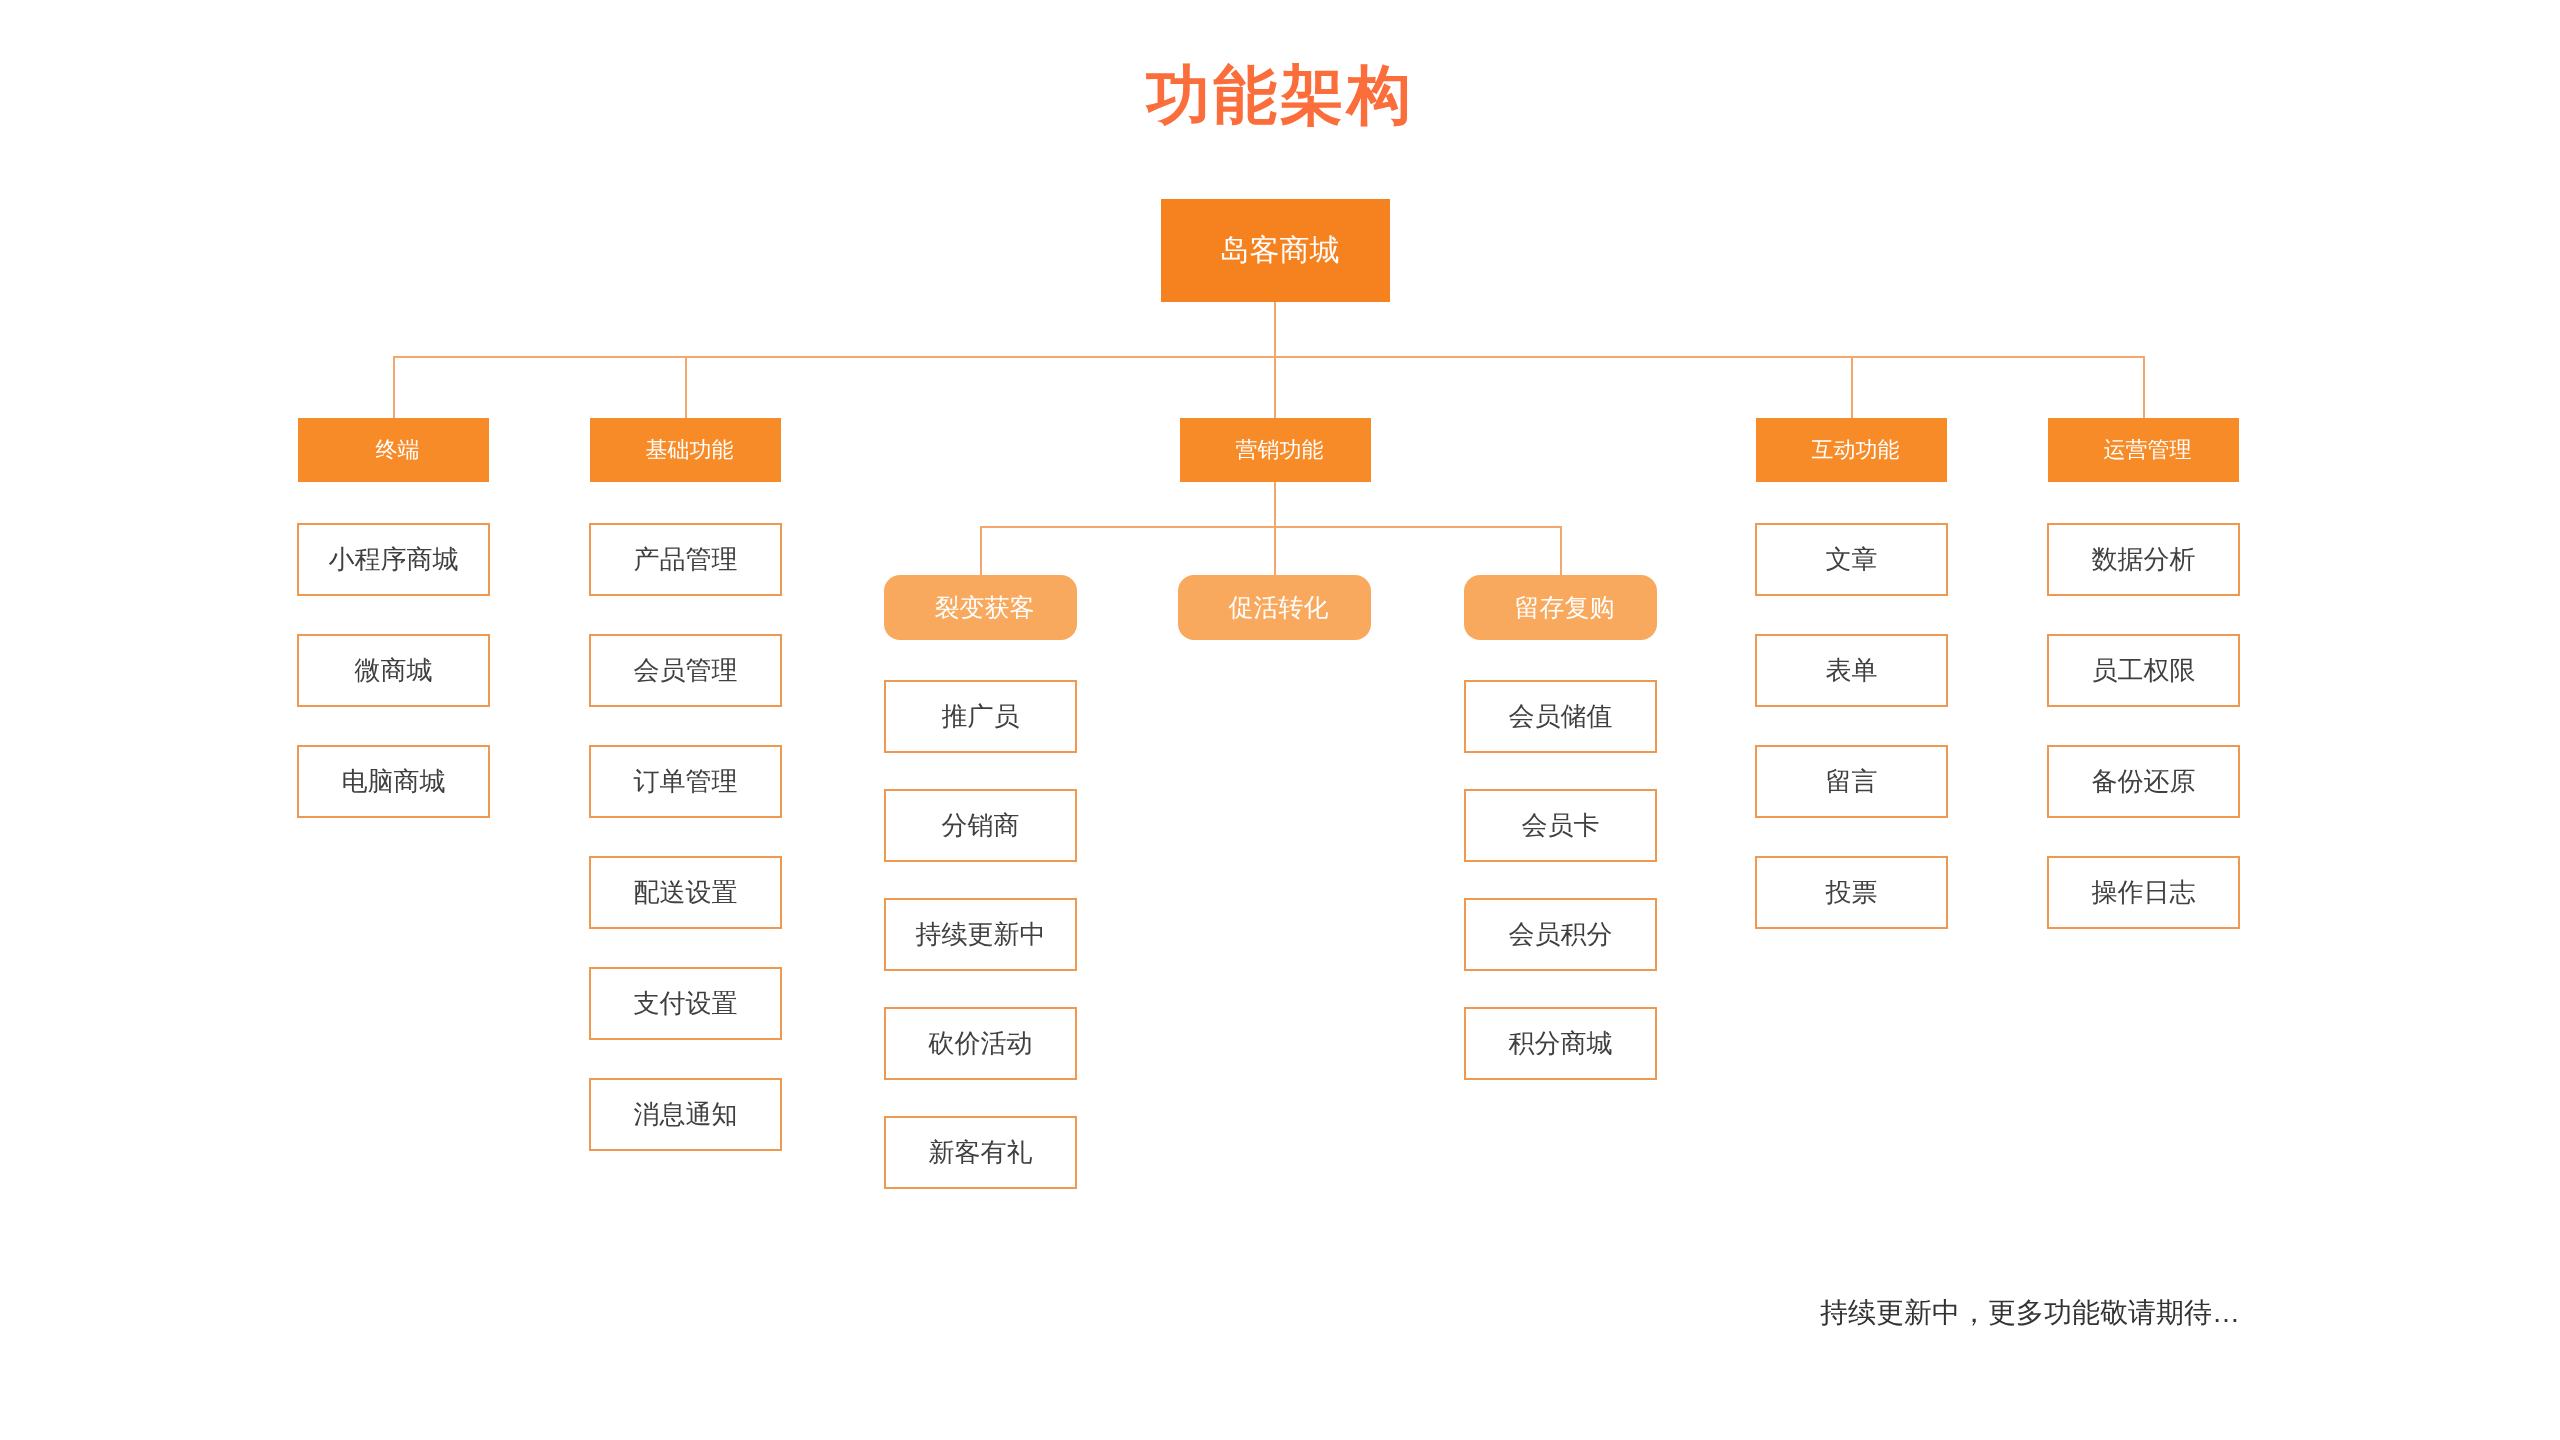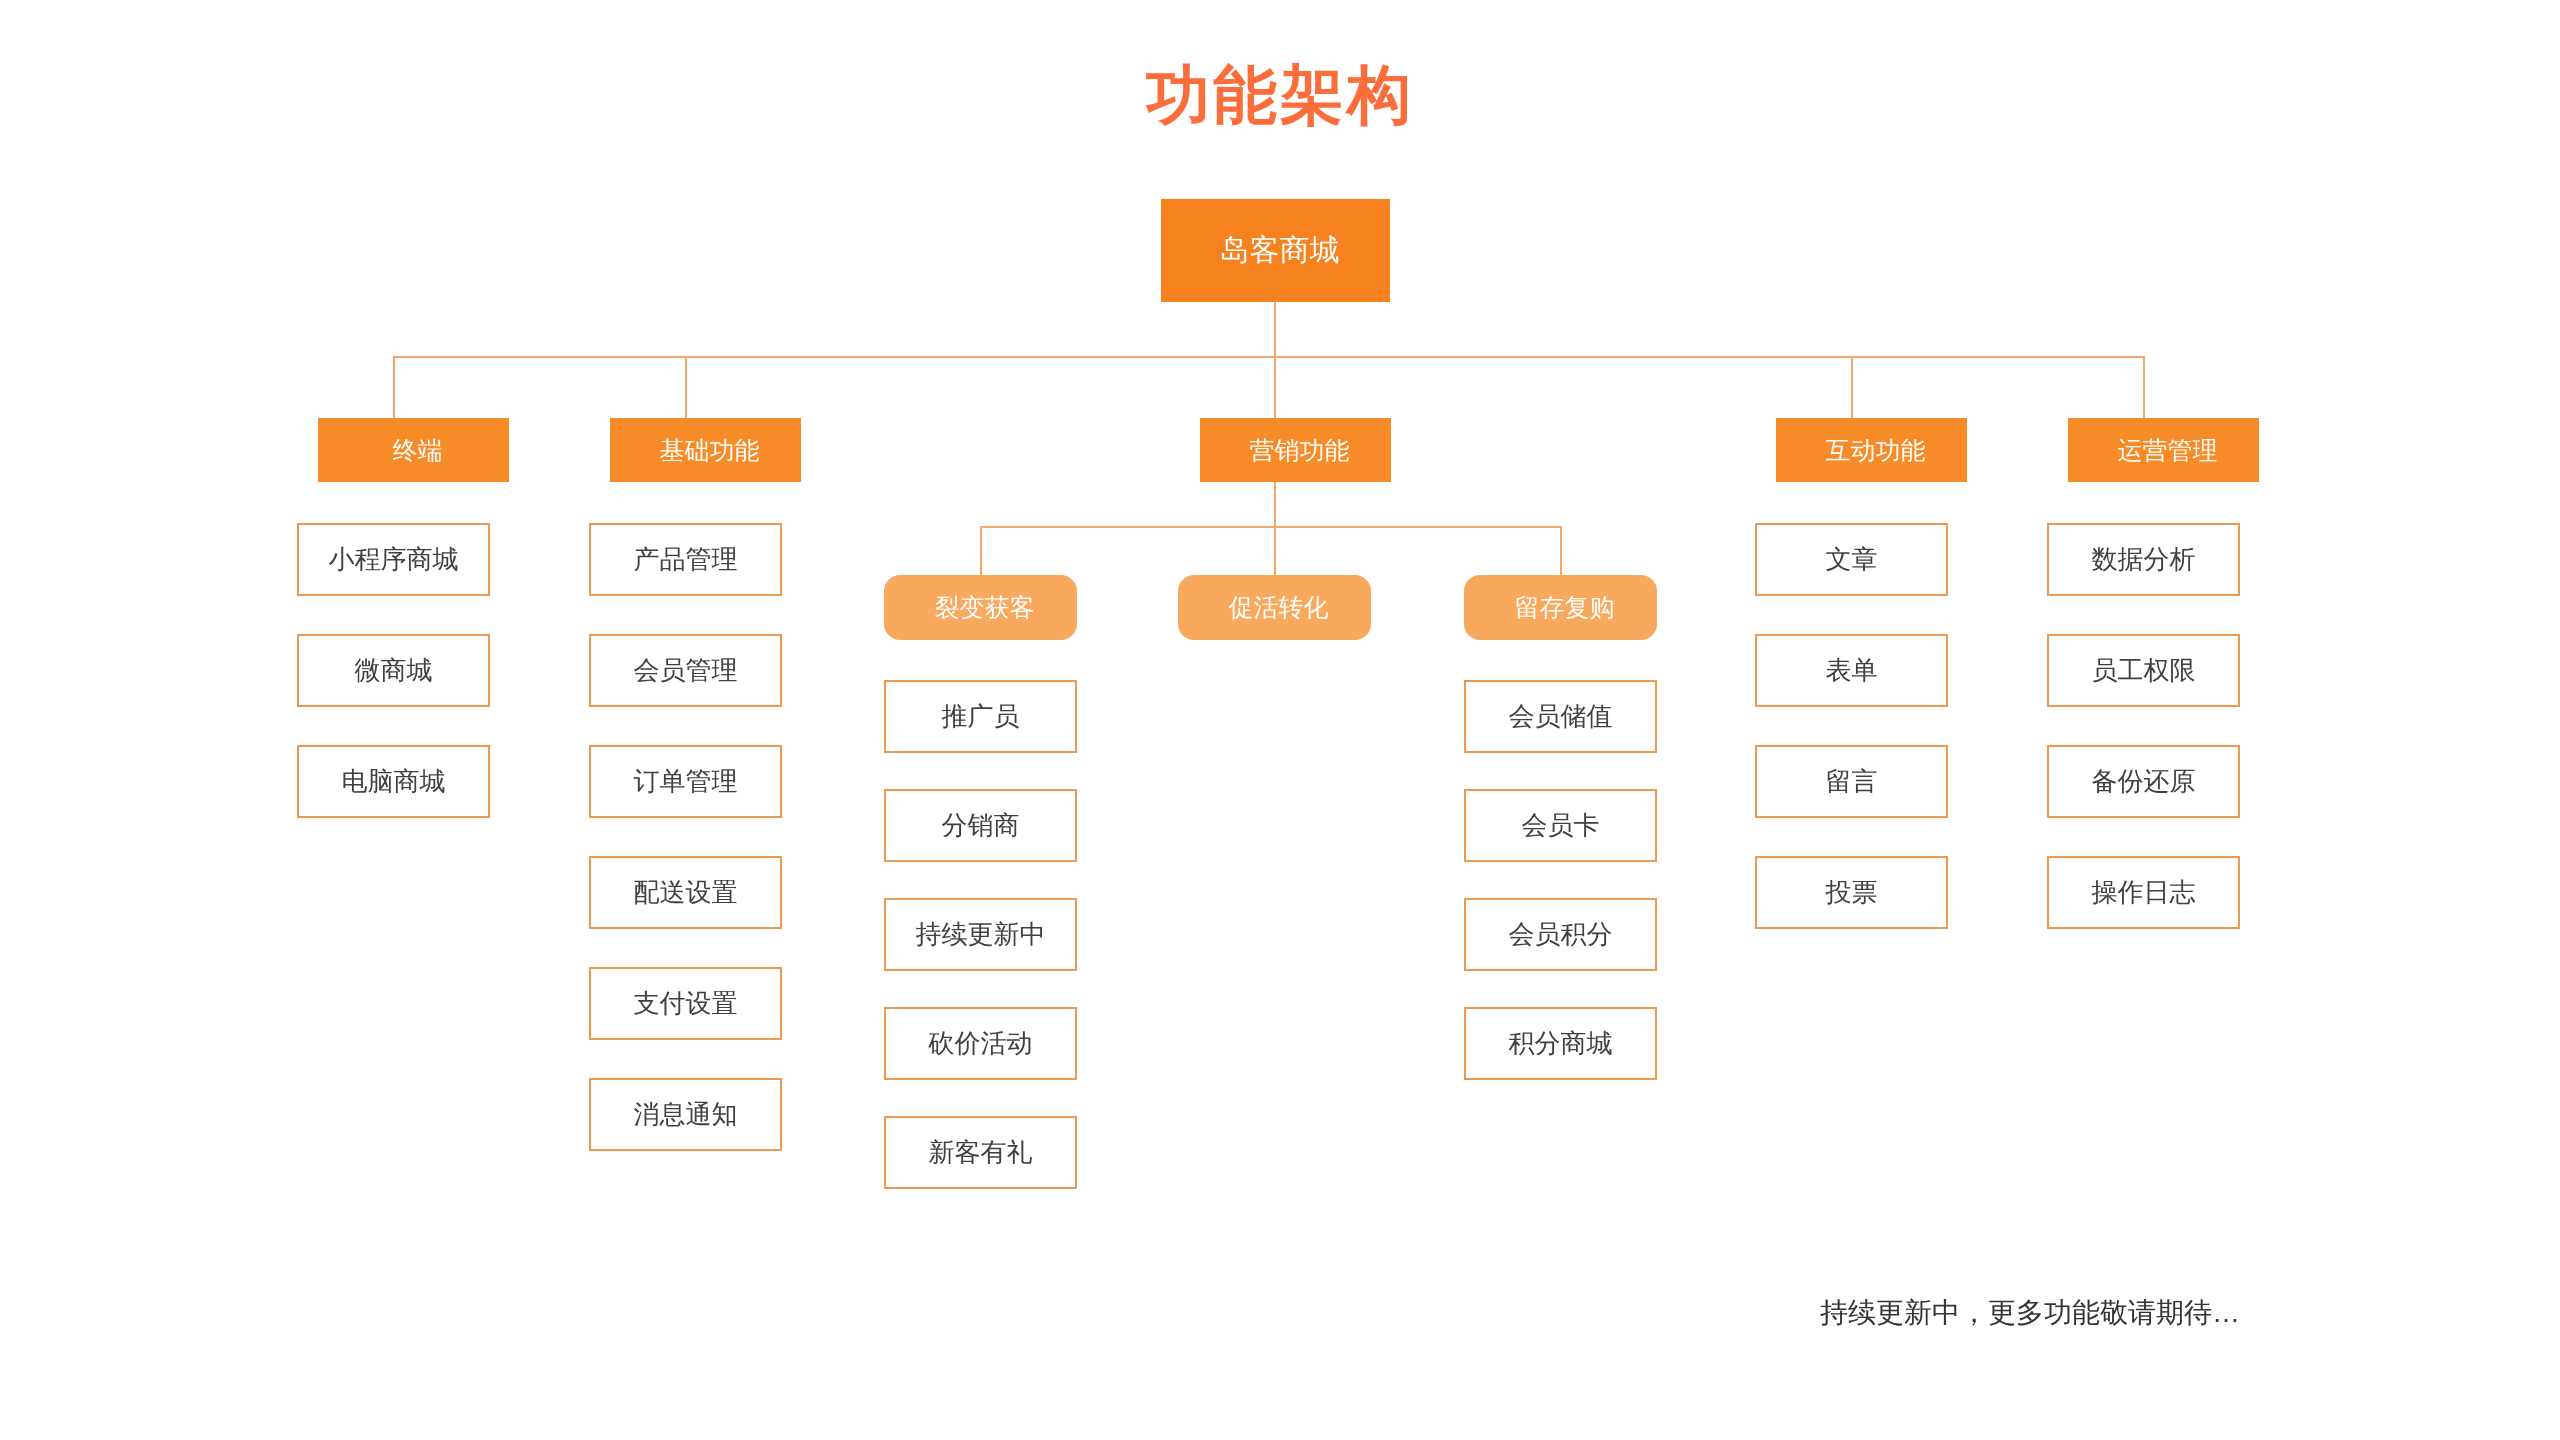--- a/index.html
+++ b/index.html
@@ -25,21 +25,21 @@
     box-sizing: border-box;
     text-align: center;
     padding-left: 8px;
   }
   .root {
     left: 1161px; top: 199px; width: 229px; height: 103px;
     background: #f6821f; color: #ffffff; font-size: 30px;
   }
   .branch {
     top: 418px; width: 191px; height: 64px;
-    background: #f78b28; color: #ffffff; font-size: 25px; margin-left: 20px;
+    background: #f78b28; color: #ffffff; font-size: 22px;
   }
   .sub {
     top: 575px; width: 193px; height: 65px;
     background: #f9a95e; color: #ffffff; font-size: 25px; border-radius: 16px;
   }
   .leaf {
     width: 193px; height: 73px;
     background: #ffffff;
     border: 2px solid #ef9950;
     color: #404040; font-size: 26px;

